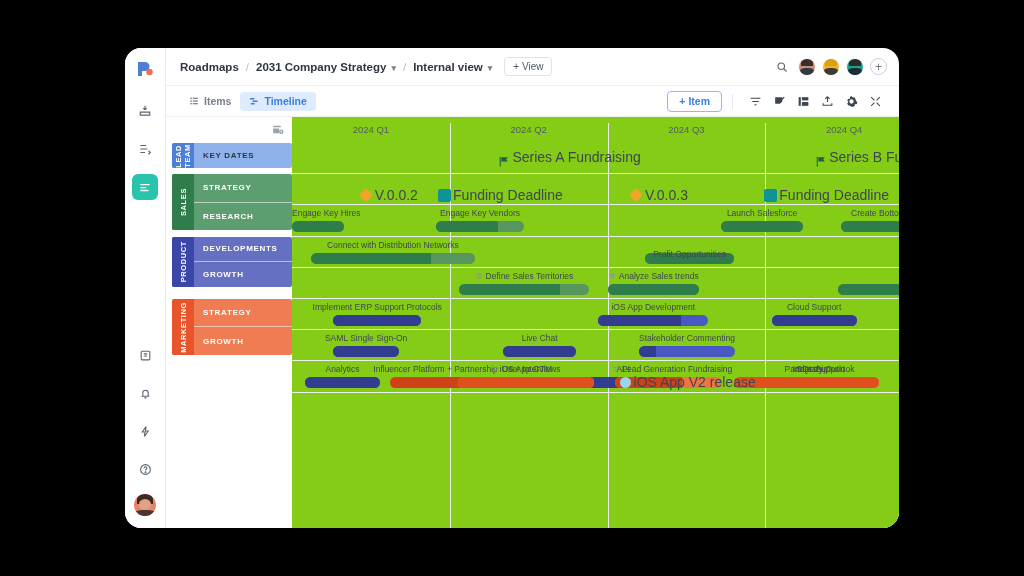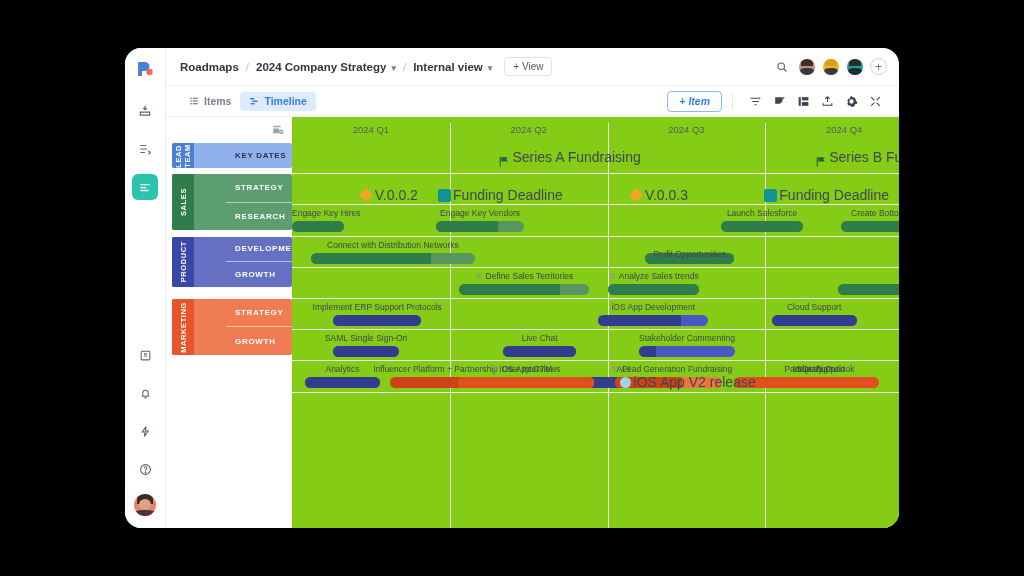--- a/index.html
+++ b/index.html
@@ -85,38 +85,37 @@
     font-size: 10.5px; color: #77808c; padding: 3.5px 9px; border-radius: 4px;
     font-weight: bold;
   }
   .tab.active { background: #ddebfd; color: #3a7fe0; }
   .tab .glyph { display: flex; }
   .tabbar-right { margin-left: auto; display: flex; align-items: center; gap: 0; }
   .add-item {
     border: 1px solid #8fb9f0; color: #3a7fe0; border-radius: 4px;
     font-size: 10.5px; padding: 3.5px 11px; background: #fff; font-weight: bold;
     white-space: nowrap;
-    font-style: italic;
   }
   .vdiv { width: 1px; height: 15px; background: #e4e7eb; margin: 0 10px; }
   .tool-ic { width: 24px; height: 22px; display: flex; align-items: center; justify-content: center; color: #3d4551; }
 
   
   .timeline { flex: 1 1 auto; display: flex; position: relative; background: #fdfdfd; min-height: 0; }
 
   .lanes {
     width: 126px; flex: 0 0 126px; position: relative; background: #fff;
   }
   .lane-head {
     height: 25px; display: flex; align-items: center; justify-content: flex-end;
     padding-right: 8px; color: #9aa2ac;
   }
   .group {
     position: absolute; left: 6px; right: 0; display: flex;
-    border-radius: 2px; overflow: hidden; gap: 32px;
+    border-radius: 2px; overflow: hidden;
   }
   .group-spine {
     width: 22px; flex: 0 0 22px; display: flex; align-items: center; justify-content: center;
   }
   .group-spine span {
     writing-mode: vertical-rl; transform: rotate(180deg);
     font-size: 7.5px; font-weight: bold; letter-spacing: .6px; color: #fff;
   }
   .group-rows { flex: 1 1 auto; display: flex; flex-direction: column; }
   .group-row {
@@ -208,21 +207,21 @@
       <div style="position:absolute;left:1px;bottom:0;right:1px;height:6px;border-radius:40% 40% 0 0;background:#4a3530"></div>
     </div>
   </div>
 
   <div class="main">
 
     <div class="topbar">
       <div class="crumb">Roadmaps</div>
       <div class="crumb-sep">/</div>
       <div class="crumb">
-        <span>2024 Company Strategy</span><span class="caret">▾</span>
+        <span>2031 Company Strategy</span><span class="caret">▾</span>
       </div>
       <div class="crumb-sep">/</div>
       <div class="crumb">
         <span>Internal view</span><span class="caret">▾</span>
       </div>
       <div class="view-btn">+ View</div>
 
       <div class="topbar-right">
         <div class="search-ic">
           <svg width="12" height="12" viewBox="0 0 24 24" fill="none" stroke="currentColor" stroke-width="2.2">

